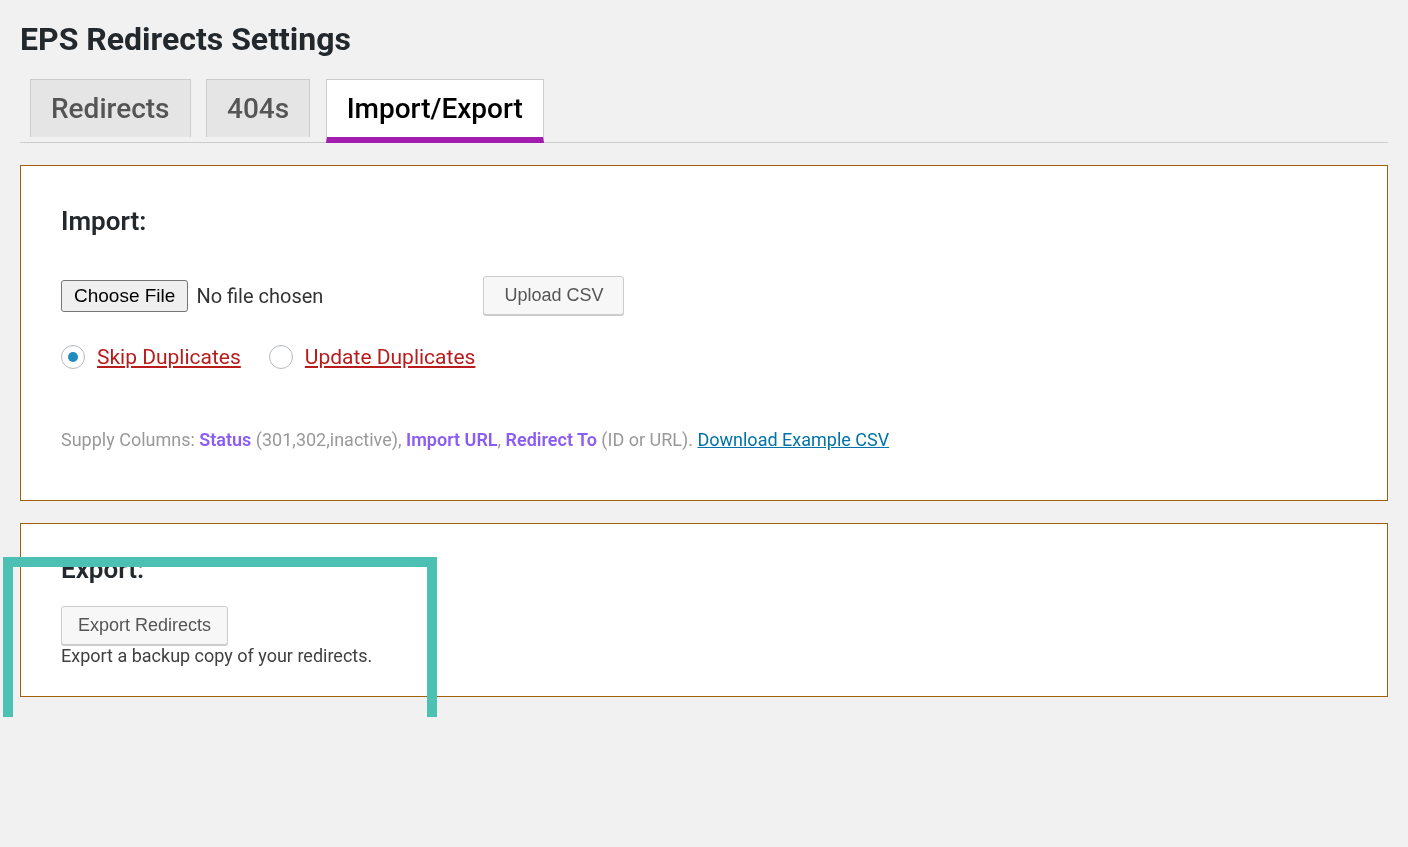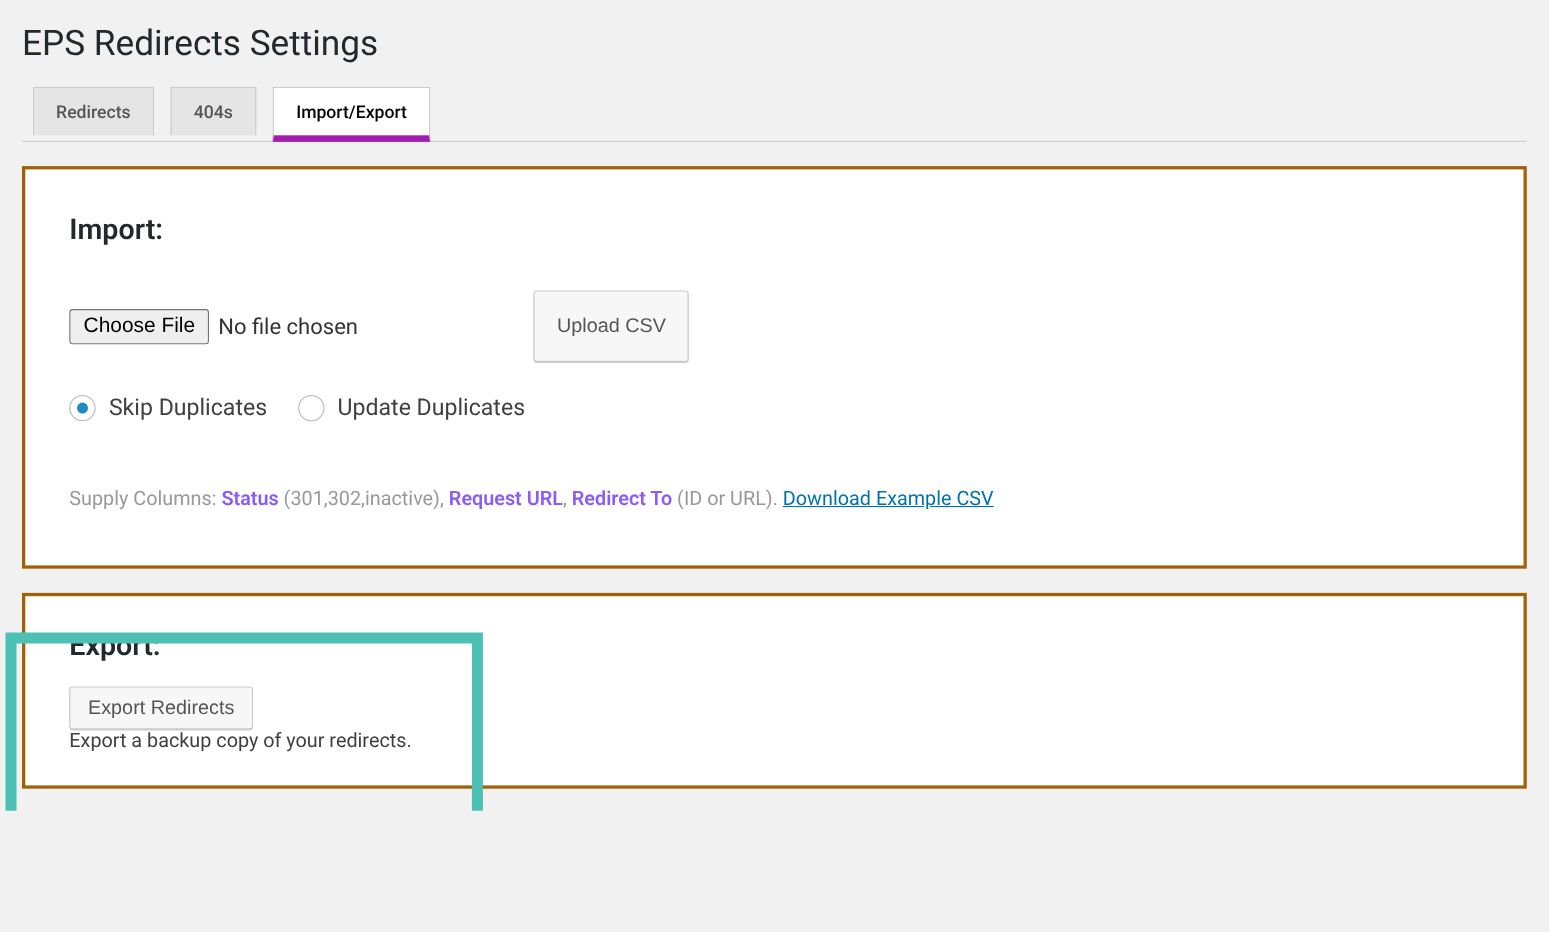--- a/index.html
+++ b/index.html
@@ -5,54 +5,54 @@
     * { box-sizing: border-box; margin: 0; padding: 0; }
     body {
       font-family: -apple-system, BlinkMacSystemFont, "Segoe UI", Roboto, "Helvetica Neue", Arial, sans-serif;
       background: #f1f1f1;
       color: #23282d;
       font-size: 14px;
     }
     .wrap { padding: 10px 20px 20px 20px; }
     h1.page-title {
       font-size: 32px;
-      font-weight: 400;
+      font-weight: 700;
       color: #23282d;
       margin: 10px 0 20px 0;
     }
     .nav-tab-wrapper {
       border-bottom: 1px solid #ccc;
       padding: 0;
       margin: 0;
     }
     .nav-tab {
       display: inline-block;
       padding: 12px 20px;
       background: #e5e5e5;
       color: #555;
-      font-size: 16px;
+      font-size: 28px;
       font-weight: 500;
       border: 1px solid #ccc;
       border-bottom: none;
       margin-right: 6px;
       margin-left: 6px;
       text-decoration: none;
       cursor: pointer;
       position: relative;
       bottom: -1px;
     }
     .nav-tab:first-child { margin-left: 10px; }
     .nav-tab-active {
       background: #fff;
       color: #000;
       border-bottom: 6px solid #a21caf;
     }
     .panel {
       background: #fff;
-      border: 3px solid #a16207;
+      border: 1px solid #a16207;
       margin-top: 22px;
       padding: 40px 40px 50px 40px;
     }
     .panel h2 {
       font-size: 26px;
       font-weight: 600;
       color: #23282d;
       margin-bottom: 40px;
     }
     .import-row {
@@ -67,41 +67,42 @@
       padding: 4px 12px;
       background: #efefef;
       border: 1px solid #767676;
       border-radius: 3px;
       cursor: pointer;
       margin-right: 8px;
     }
     .file-status { color: #333; font-size: 20px; }
     .upload-btn {
       margin-left: 160px;
-      padding: 21px 20px;
+      padding: 8px 20px;
       font-size: 18px;
       background: #f7f7f7;
       border: 1px solid #ccc;
       color: #555;
       border-radius: 3px;
       cursor: pointer;
       box-shadow: 0 1px 0 #ccc;
     }
     .radio-row {
       display: flex;
       align-items: center;
       gap: 28px;
       margin-bottom: 60px;
     }
     .radio-option {
       display: flex;
       align-items: flex-end;
       font-size: 21px;
-      color: #404040;
+      color: #b91c1c;
       cursor: pointer;
+      text-decoration: underline;
     }
     .radio-circle {
       width: 24px;
       height: 24px;
       border: 1px solid #b4b9be;
       border-radius: 50%;
       margin-right: 12px;
       display: flex;
       align-items: center;
       justify-content: center;
@@ -173,21 +174,21 @@
         <span class="radio-circle checked"></span>
         <span>Skip Duplicates</span>
       </label>
       <label class="radio-option">
         <span class="radio-circle"></span>
         <span>Update Duplicates</span>
       </label>
     </div>
 
     <p class="help-text">
-      <span>Supply Columns: </span><strong>Status</strong><span> (301,302,inactive), </span><strong>Request URL</strong><span>, </span><strong>Redirect To</strong><span> (ID or URL). </span><a href="#">Download Example CSV</a>
+      <span>Supply Columns: </span><strong>Status</strong><span> (301,302,inactive), </span><strong>Import URL</strong><span>, </span><strong>Redirect To</strong><span> (ID or URL). </span><a href="#">Download Example CSV</a>
     </p>
   </div>
 
   <div class="panel export" style="position:relative;">
     <div class="highlight-box"></div>
     <h2>Export:</h2>
     <button class="export-btn">Export Redirects</button>
     <p class="export-desc">Export a backup copy of your redirects.</p>
   </div>
 </div>

